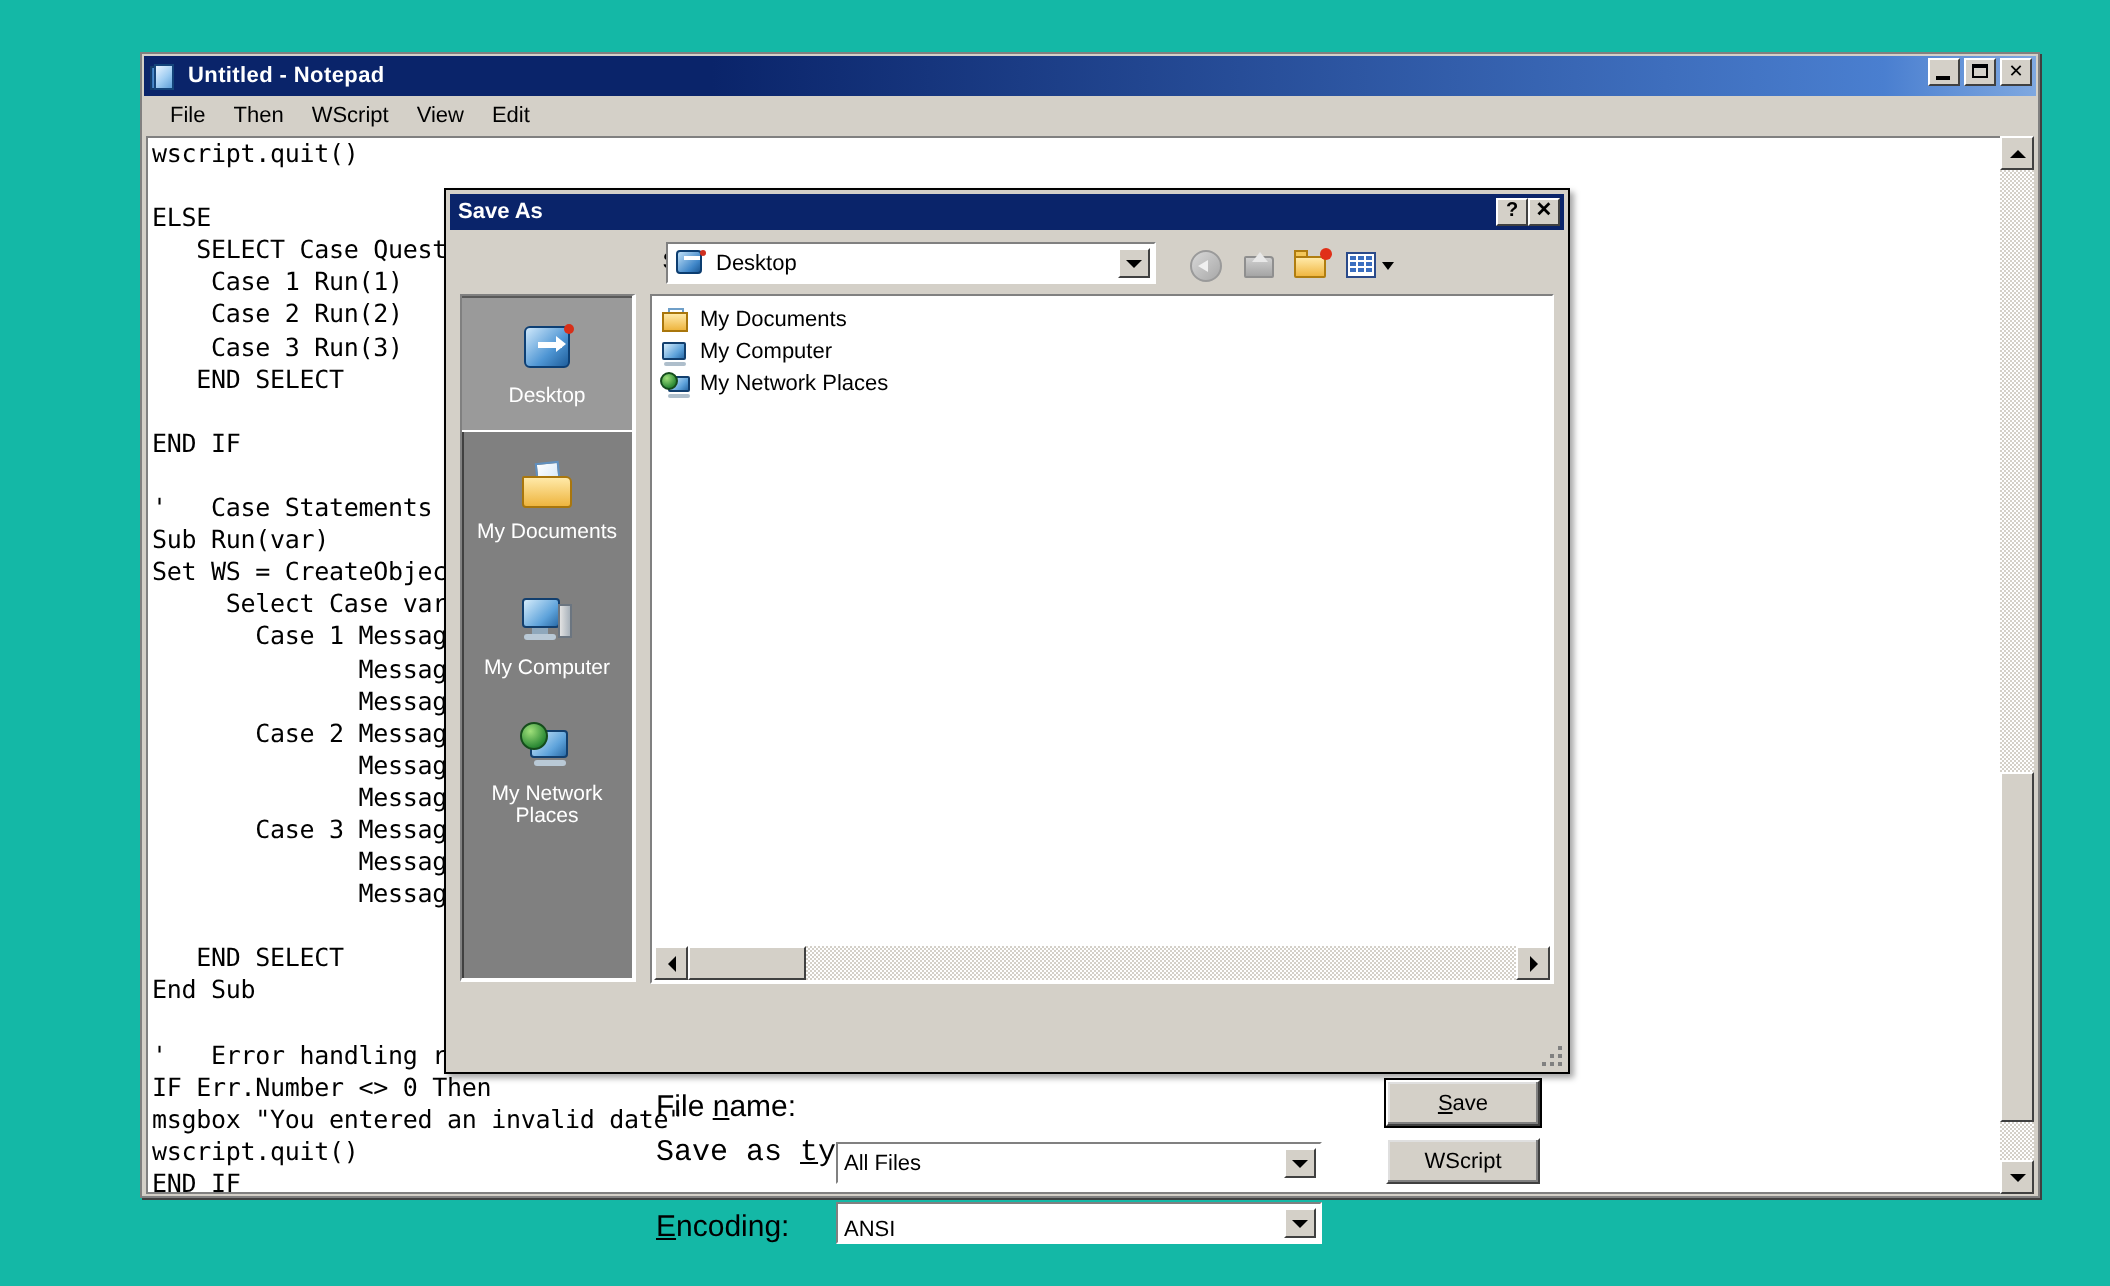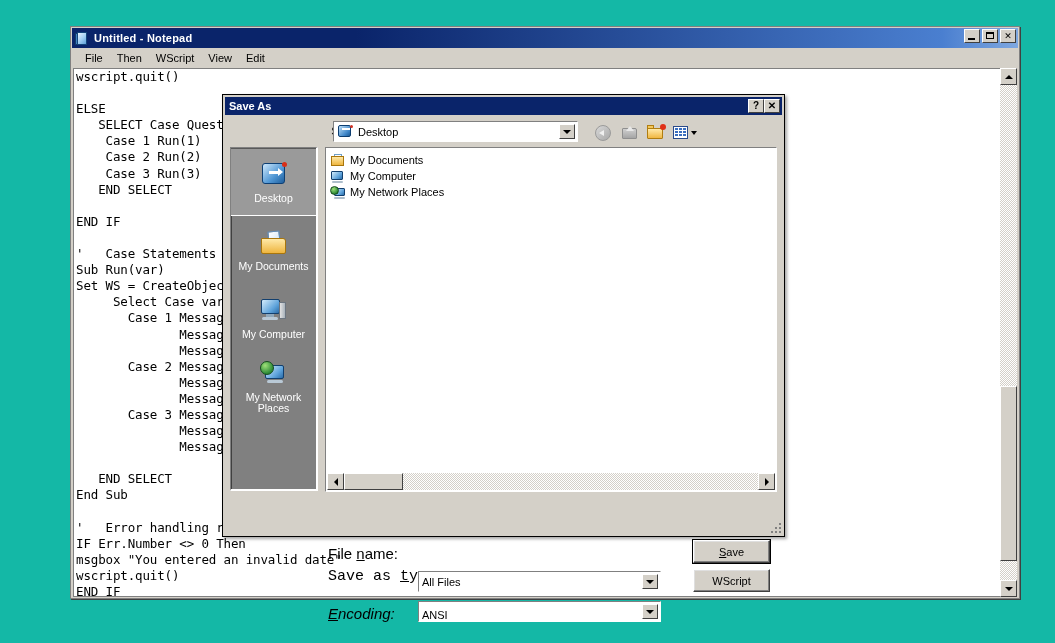--- a/index.html
+++ b/index.html
@@ -1003,21 +1003,21 @@
     <div class="form-label" style="left:105px; top:450px;"><span>File </span><span class="u">n</span><span>ame:</span></div>
 
     <div class="form-label" style="left:105px; top:473px;font-family:Liberation Mono, monospace;"><span>Save as </span><span class="u">t</span><span>ype:</span></div>
     <div class="form-combo" style="left:195px; top:476px; width:243px;">
       <span class="cval">All Files</span>
       <span class="combo-arrow-btn">
           <span class="arrow"></span>
         </span>
     </div>
 
-    <div class="form-label" style="left:105px; top:510px;font-style:italic;"><span></span><span class="u">E</span><span>ncoding:</span></div>
+    <div class="form-label" style="left:105px; top:510px;"><span></span><span class="u">E</span><span>ncoding:</span></div>
     <div class="form-combo" style="left:195px; top:506px; width:243px;align-items:flex-end;">
       <span class="cval">ANSI</span>
       <span class="combo-arrow-btn">
           <span class="arrow"></span>
         </span>
     </div>
 
     <div class="dlg-button default-btn" style="left:470px; top:445px;">
         <span></span>
         <span class="u">S</span>

